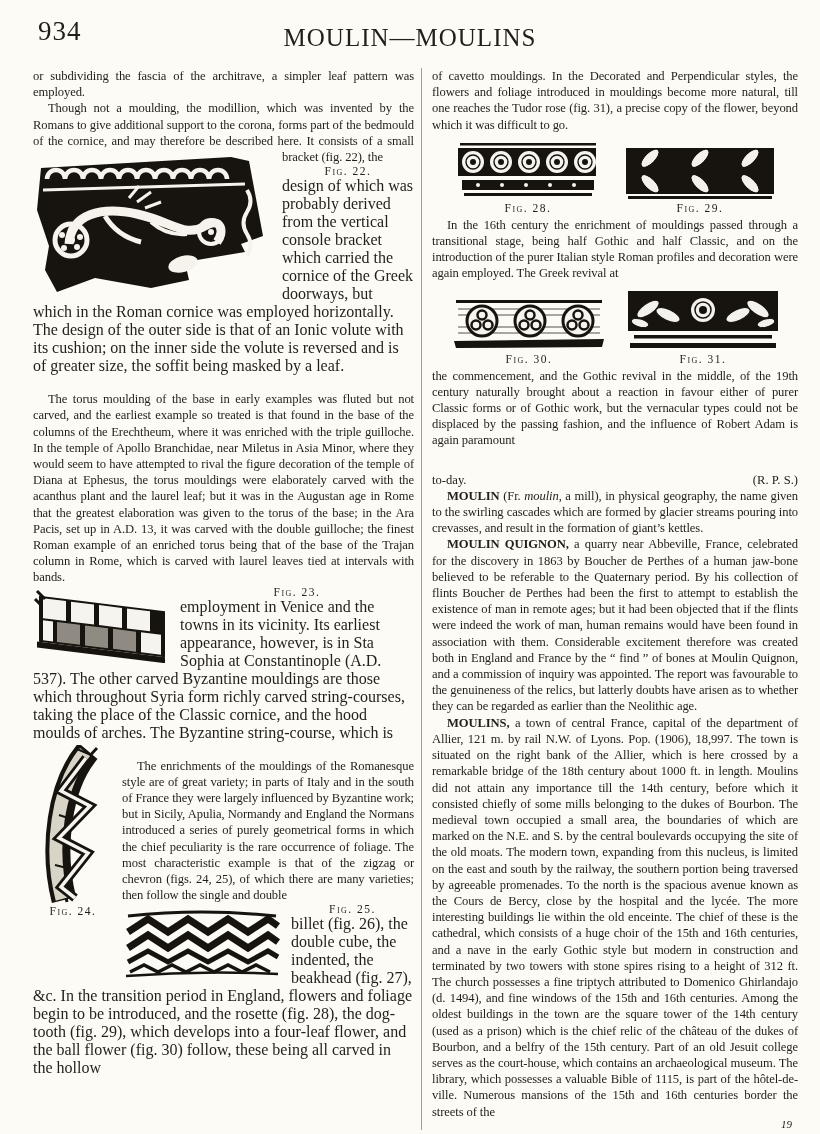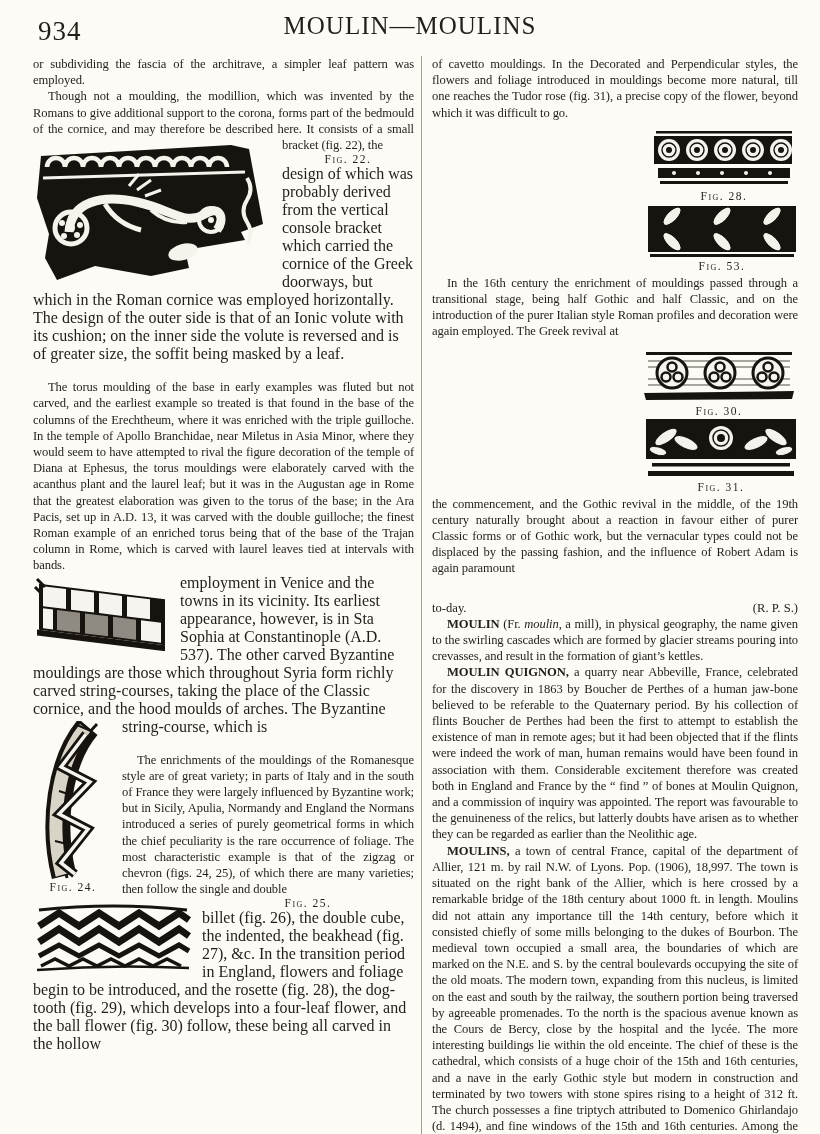--- a/index.html
+++ b/index.html
@@ -16,21 +16,21 @@
     color:#221e18;
   }
   .pagenum{
     position:absolute;left:38px;top:16px;
     font-size:27px;letter-spacing:1px;
   }
   .title{
     text-align:center;
     font-size:25px;
     letter-spacing:1px;
-    padding-top:12px;
+    padding-top:24px;
   }
   .cols{
     display:flex;
     margin-top:16px;
     padding-left:33px;
   }
   .col-left{width:381px;padding-right:7px;}
   .col-divider{border-left:1px solid #a39e92;}
   .col-right{width:366px;padding-left:10px;}
   p.body{
@@ -51,21 +51,20 @@
     font-size:11.5px;
     letter-spacing:1.5px;
     margin-top:0px;
     text-align:center;
   }
   .figrow{
     display:flex;
     justify-content:space-evenly;
     align-items:flex-end;
     margin:7px 0 3px 0;
-    flex-direction:column;
   }
   .figblock{text-align:center;}
   .lastline{
     display:flex;justify-content:space-between;
     font-size:12.6px;line-height:16.2px;margin-top:23px;
   }
   .term{font-weight:bold;}
   .it{font-style:italic;}
   .sig{
     text-align:right;
@@ -131,21 +130,21 @@
               <rect x="94" y="6" width="23" height="20" fill="#f6f4ee"></rect>
               <rect x="24" y="28" width="23" height="20" fill="#8f8b82"></rect>
               <rect x="52" y="28" width="23" height="20" fill="#8f8b82"></rect>
               <rect x="80" y="28" width="23" height="20" fill="#8f8b82"></rect>
               <rect x="108" y="28" width="20" height="20" fill="#f6f4ee"></rect>
               <rect x="10" y="28" width="10" height="20" fill="#f6f4ee"></rect>
               <rect x="4" y="50" width="128" height="6" fill="#17130e"></rect>
             </g>
             <path d="M4,2 l8,8 M2,10 l6,6" stroke="#17130e" stroke-width="3"></path>
           </svg>
-          </span></p>
+          </span></p><div class="caption">Fig. 23.</div>
         
         <span>employment in Venice and the towns in its vicinity.  Its earliest appearance, however, is in Sta Sophia at Constantinople (A.D. 537).  The other carved Byzantine mouldings are those which throughout Syria form richly carved string-courses, taking the place of the Classic cornice, and the hood moulds of arches.  The Byzantine string-course, which is</span>
         <span class="figfloat">
           <svg width="80" height="160" viewBox="0 0 80 160">
             <path d="M64,3 C30,36 20,102 34,157" stroke="#17130e" stroke-width="3" fill="none"></path>
             <path d="M55,6 C26,40 18,104 31,155" stroke="#17130e" stroke-width="25" fill="none"></path>
             <path d="M52,7 C24,42 16,104 29,154" stroke="#d8d4c8" stroke-width="13" fill="none"></path>
             <polyline points="53,13 28,46 57,61 26,93 55,108 28,142 42,153" stroke="#17130e" stroke-width="9" fill="none"></polyline>
             <polyline points="53,13 28,46 57,61 26,93 55,108 28,142 42,153" stroke="#f6f4ee" stroke-width="3.5" fill="none"></polyline>
             <path d="M44,4 l14,6 M26,70 l12,4 M22,120 l12,3" stroke="#17130e" stroke-width="2"></path>
@@ -236,21 +235,21 @@
               </g>
               <g transform="translate(126,27)">
                 <ellipse cx="9" cy="-9" rx="11" ry="4.5" transform="rotate(-45)"></ellipse>
                 <ellipse cx="9" cy="9" rx="11" ry="4.5" transform="rotate(45)"></ellipse>
                 <ellipse cx="-9" cy="-9" rx="11" ry="4.5" transform="rotate(225)"></ellipse>
                 <ellipse cx="-9" cy="9" rx="11" ry="4.5" transform="rotate(135)"></ellipse>
               </g>
             </g>
             <rect x="4" y="52" width="144" height="3" fill="#17130e"></rect>
           </svg>
-          <div class="caption">Fig. 53.</div>
+          <div class="caption">Fig. 29.</div>
         </div>
       </div>
 
       <p class="body ind"><span>In the 16th century the enrichment of mouldings passed through a transitional stage, being half Gothic and half Classic, and on the introduction of the purer Italian style Roman profiles and decoration were again employed.  The Greek revival at</span></p>
 
       <div class="figrow">
         <div class="figblock">
           <svg width="158" height="58" viewBox="0 0 158 58">
             <rect x="6" y="5" width="146" height="3" fill="#17130e"></rect>
             <path d="M8,14 h142 M8,20 h142 M8,32 h142 M8,38 h142" stroke="#8f8b82" stroke-width="1.5"></path>

